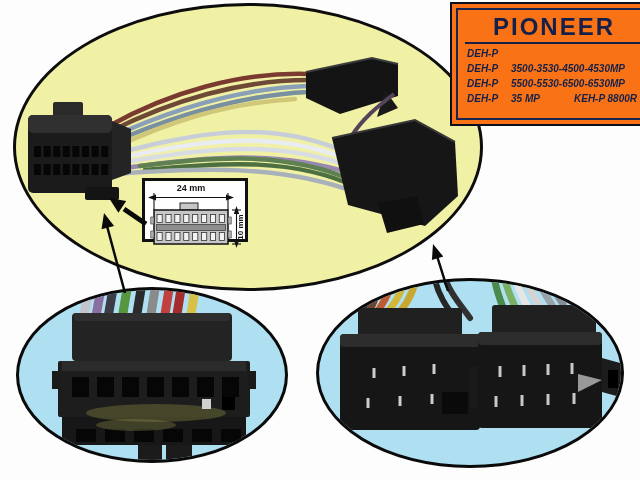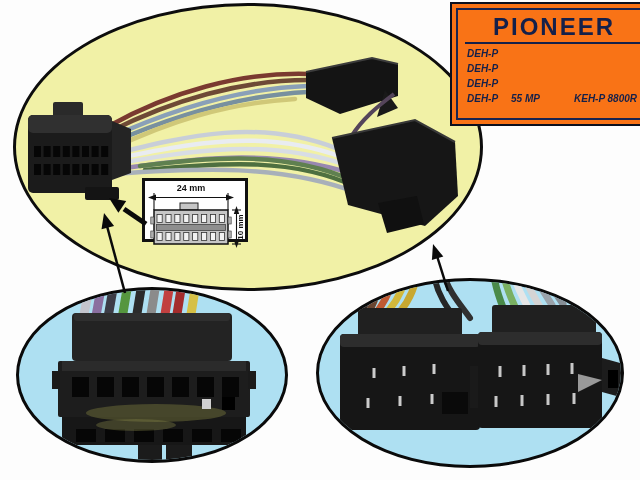--- a/index.html
+++ b/index.html
@@ -102,29 +102,31 @@
   <div class="label">
     <div class="label-inner">
       <div class="brand">PIONEER</div>
       <div class="rows">
         <div class="model-row">
           <span class="model">DEH-P</span>
           <span class="extra"></span>
         </div>
         <div class="model-row">
           <span class="model">DEH-P</span>
+          <span class="codes">3500-3530-4500-4530MP</span>
           <span class="extra"></span>
         </div>
         <div class="model-row">
           <span class="model">DEH-P</span>
+          <span class="codes">5500-5530-6500-6530MP</span>
           <span class="extra"></span>
         </div>
         <div class="model-row">
           <span class="model">DEH-P</span>
-          <span class="codes">55 MP</span>
+          <span class="codes">35 MP</span>
           <span class="extra">KEH-P 8800R</span>
         </div>
       </div>
     </div>
   </div>
 
   <div class="inset">
     <svg width="100" height="74" viewBox="0 0 100 74">
       <text x="46" y="10" font-size="9" font-weight="bold" fill="#111" text-anchor="middle">24 mm</text>
       <g stroke="#111" stroke-width="1.1">

